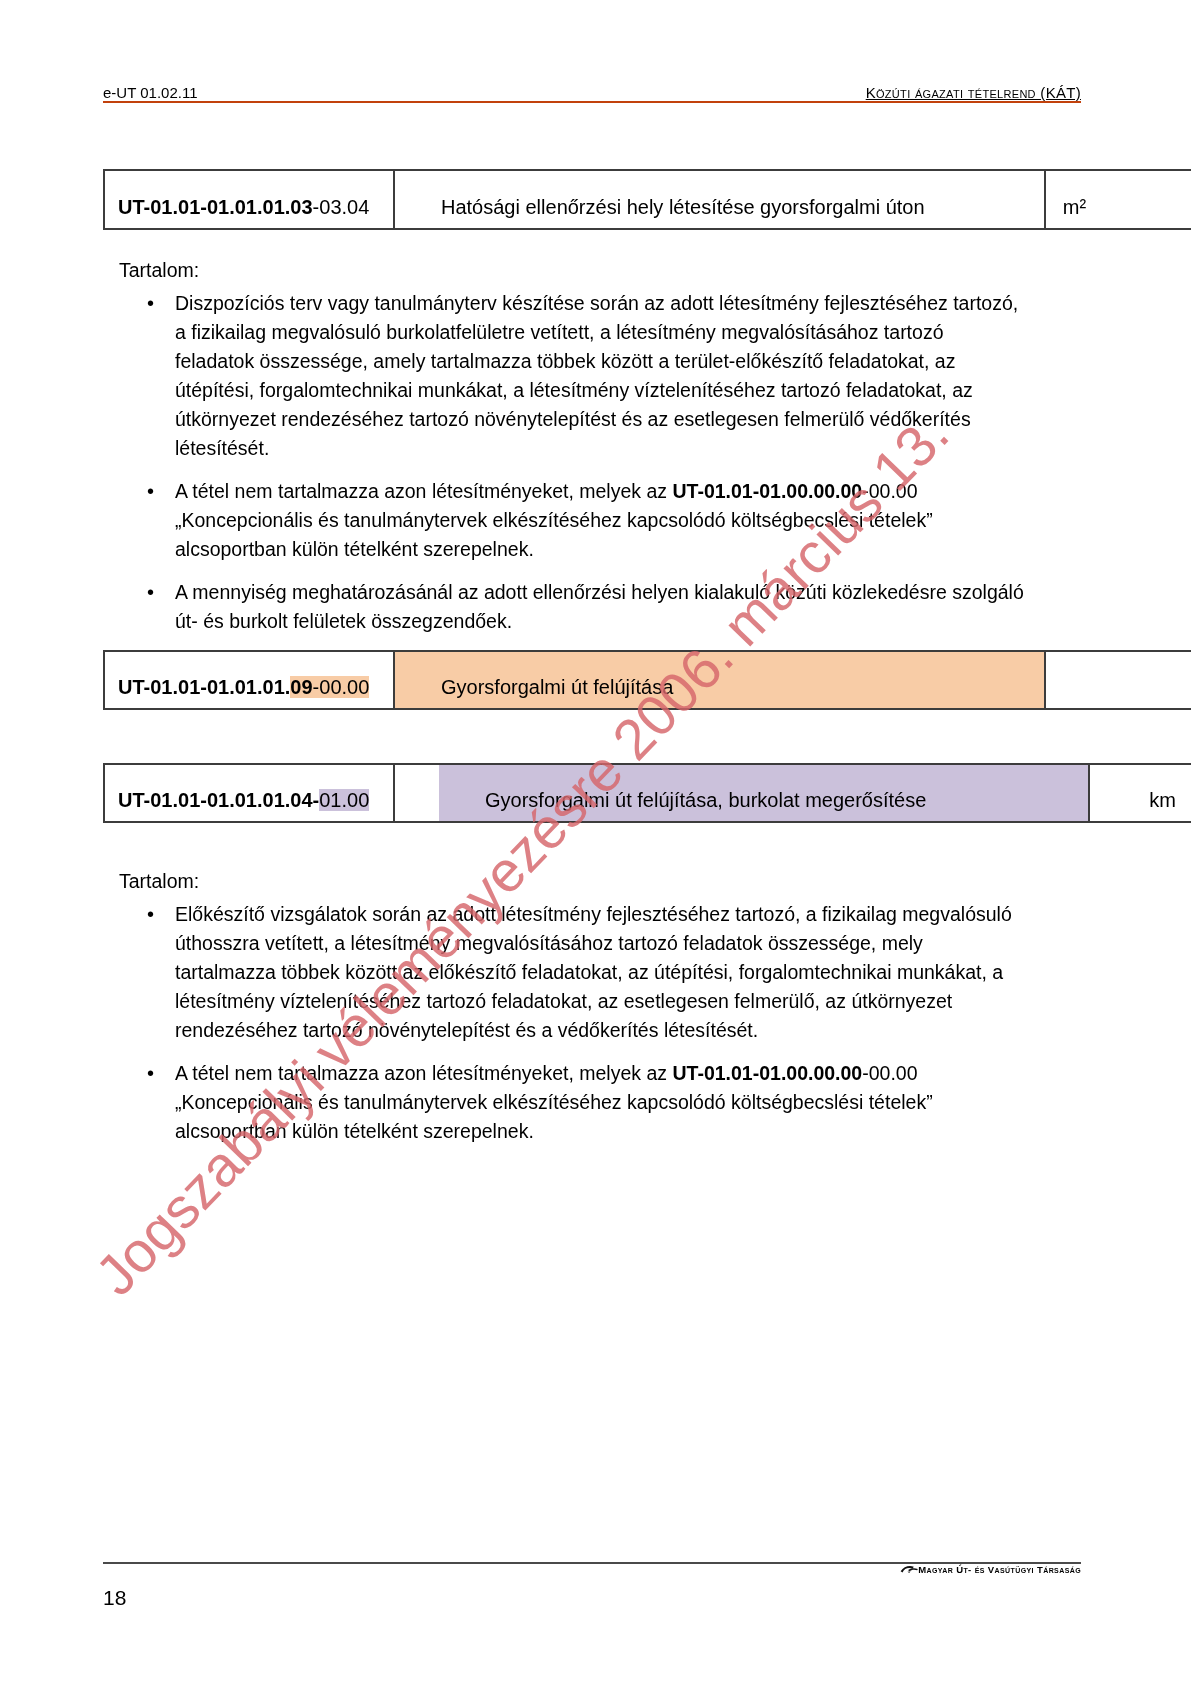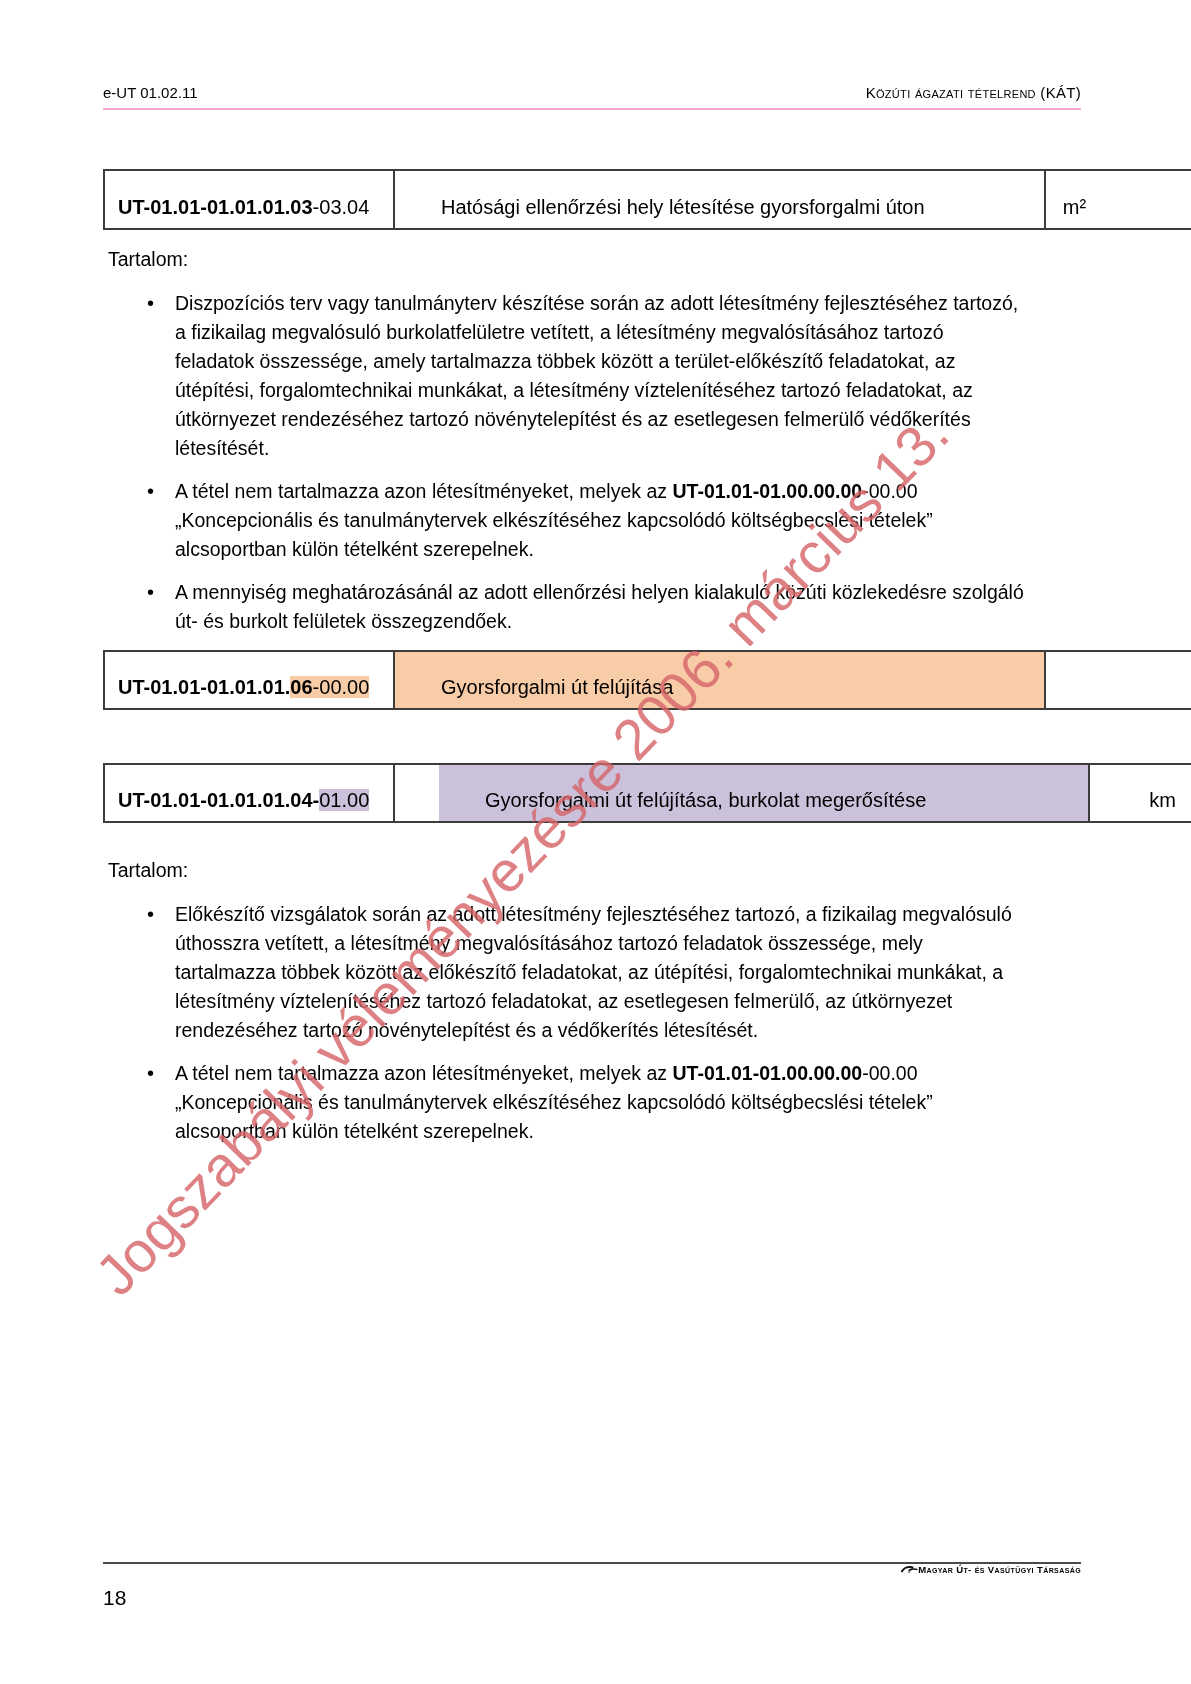--- a/index.html
+++ b/index.html
@@ -10,24 +10,24 @@
     background:#ffffff;
     font-family:"Liberation Sans", sans-serif;
     color:#000;
     overflow:hidden;
   }
 
   
   .header {
     position:absolute; left:103px; top:84px; width:978px;
     display:flex; justify-content:space-between; align-items:flex-end;
-    border-bottom:2px solid #f9a8d4; padding-bottom:7px;
+    border-bottom:2px solid #c2410c; 
     font-size:15px;
   }
-  .smallcaps { font-variant:small-caps; letter-spacing:0.3px; }
+  .smallcaps { font-variant:small-caps; letter-spacing:0.3px;text-decoration:underline; }
 
   
   .itemtable {
     position:absolute; left:103px; width:1096px;
     display:flex; box-sizing:border-box;
     border:2px solid #3c3c3c;
     font-size:20px;
     text-align:center;
   }
   .itemtable .cell {
@@ -42,21 +42,21 @@
   .t2 { top:650px; height:60px; }
   .t3 { top:763px; height:60px;gap:44px; }
   .b  { font-weight:bold; }
   .hl-orange { background:#F8CCA6; }
   .hl-purple { background:#CBC1DB; }
   .t2 .title { background:#F8CCA6; font-weight:normal; }
   .t3 .title { background:#CBC1DB; }
 
   
   .tartalom {
-    position:absolute; left:103px; margin:5px;
+    position:absolute; left:103px; margin:16px;
     font-size:19.5px; line-height:29px;
   }
   .lbl1 { top:240px; }
   .lbl2 { top:851px; }
   .blist {
     position:absolute; left:131px; width:882px;
     margin:11px; padding:0; list-style:none;
     font-size:19.5px; line-height:29px;
   }
   .list1 { top:278px; }
@@ -128,21 +128,21 @@
     <li>
       <span>A tétel nem tartalmazza azon létesítményeket, melyek az </span><span class="b">UT-01.01-01.00.00.00</span><span>-00.00 „Koncepcionális és tanulmánytervek elkészítéséhez kapcsolódó költségbecslési tételek” alcsoportban külön tételként szerepelnek.</span>
     </li>
     <li>
       <span>A mennyiség meghatározásánál az adott ellenőrzési helyen kialakuló közúti közlekedésre szolgáló út- és burkolt felületek összegzendőek.</span>
     </li>
   </ul>
 
   <div class="itemtable t2">
     <div class="cell code">
-      <span><span class="b">UT-01.01-01.01.01.</span><span class="b hl-orange">06</span><span class="hl-orange">-00.00</span></span>
+      <span><span class="b">UT-01.01-01.01.01.</span><span class="b hl-orange">09</span><span class="hl-orange">-00.00</span></span>
     </div>
     <div class="cell title">
       <span>Gyorsforgalmi út felújítása</span>
     </div>
     <div class="cell unit">
       <span></span>
     </div>
   </div>
 
   <div class="itemtable t3">

